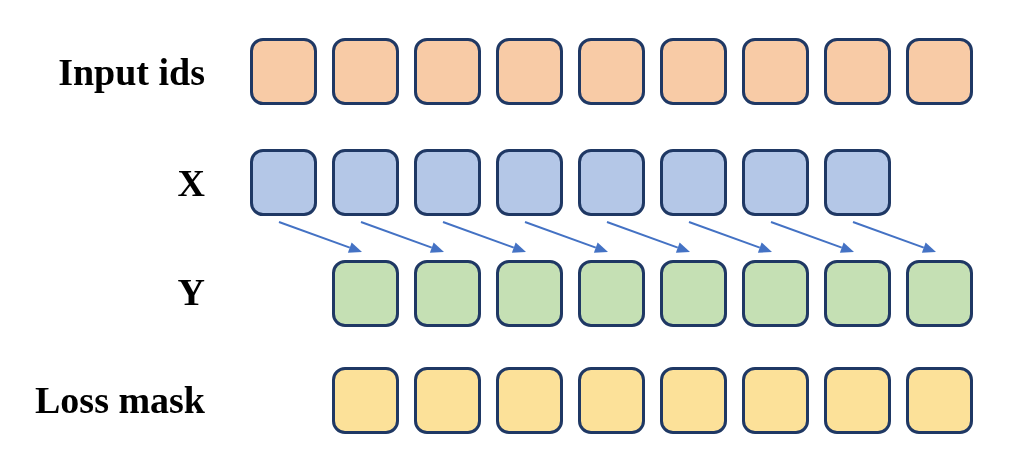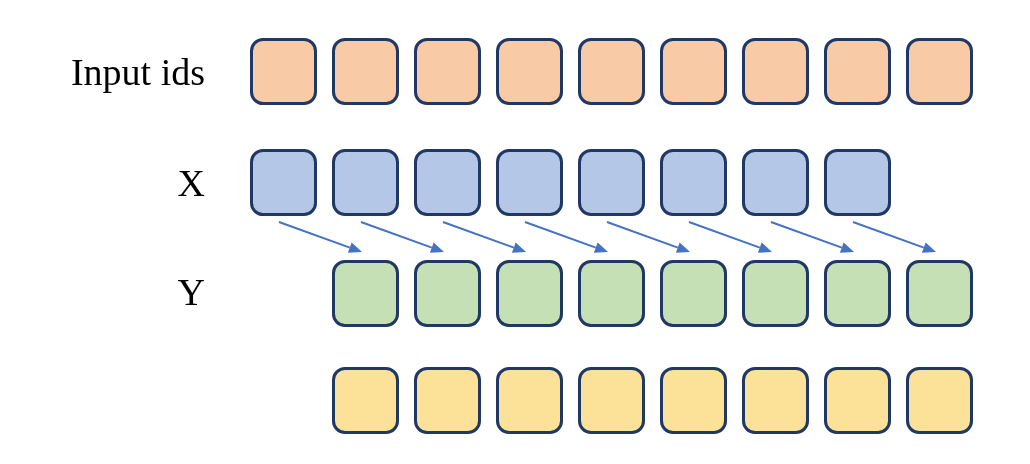--- a/index.html
+++ b/index.html
@@ -9,20 +9,21 @@
   }
   body {
     font-family: "Liberation Serif", "DejaVu Serif", serif;
   }
   #canvas {
     position: relative;
     width: 1030px;
     height: 464px;
     background: #ffffff;
     overflow: hidden;
+    font-weight: bold;
   }
   .row-label {
     position: absolute;
     text-align: right;
     color: #000000;
     font-family: "Liberation Serif", "DejaVu Serif", serif;
     font-size: 38px;
     line-height: 1;
     white-space: nowrap;
     right: 825px;          
@@ -47,20 +48,21 @@
   }
 </style>
 </head>
 <body>
 
 <div id="canvas">
 
   <div class="row-label" style="top:72px;">Input ids</div>
   <div class="row-label" style="top:183px;">X</div>
   <div class="row-label" style="top:292px;">Y</div>
+  <div class="row-label" style="top:400px;">Loss mask</div>
 
   <div id="boxes">
       <div class="token-box" style="left: 250px; top: 38px; width: 67px; height: 67px; background: rgb(248, 203, 166); border-color: rgb(31, 56, 100);"></div>
       <div class="token-box" style="left: 332px; top: 38px; width: 67px; height: 67px; background: rgb(248, 203, 166); border-color: rgb(31, 56, 100);"></div>
       <div class="token-box" style="left: 414px; top: 38px; width: 67px; height: 67px; background: rgb(248, 203, 166); border-color: rgb(31, 56, 100);"></div>
       <div class="token-box" style="left: 496px; top: 38px; width: 67px; height: 67px; background: rgb(248, 203, 166); border-color: rgb(31, 56, 100);"></div>
       <div class="token-box" style="left: 578px; top: 38px; width: 67px; height: 67px; background: rgb(248, 203, 166); border-color: rgb(31, 56, 100);"></div>
       <div class="token-box" style="left: 660px; top: 38px; width: 67px; height: 67px; background: rgb(248, 203, 166); border-color: rgb(31, 56, 100);"></div>
       <div class="token-box" style="left: 742px; top: 38px; width: 67px; height: 67px; background: rgb(248, 203, 166); border-color: rgb(31, 56, 100);"></div>
       <div class="token-box" style="left: 824px; top: 38px; width: 67px; height: 67px; background: rgb(248, 203, 166); border-color: rgb(31, 56, 100);"></div>

